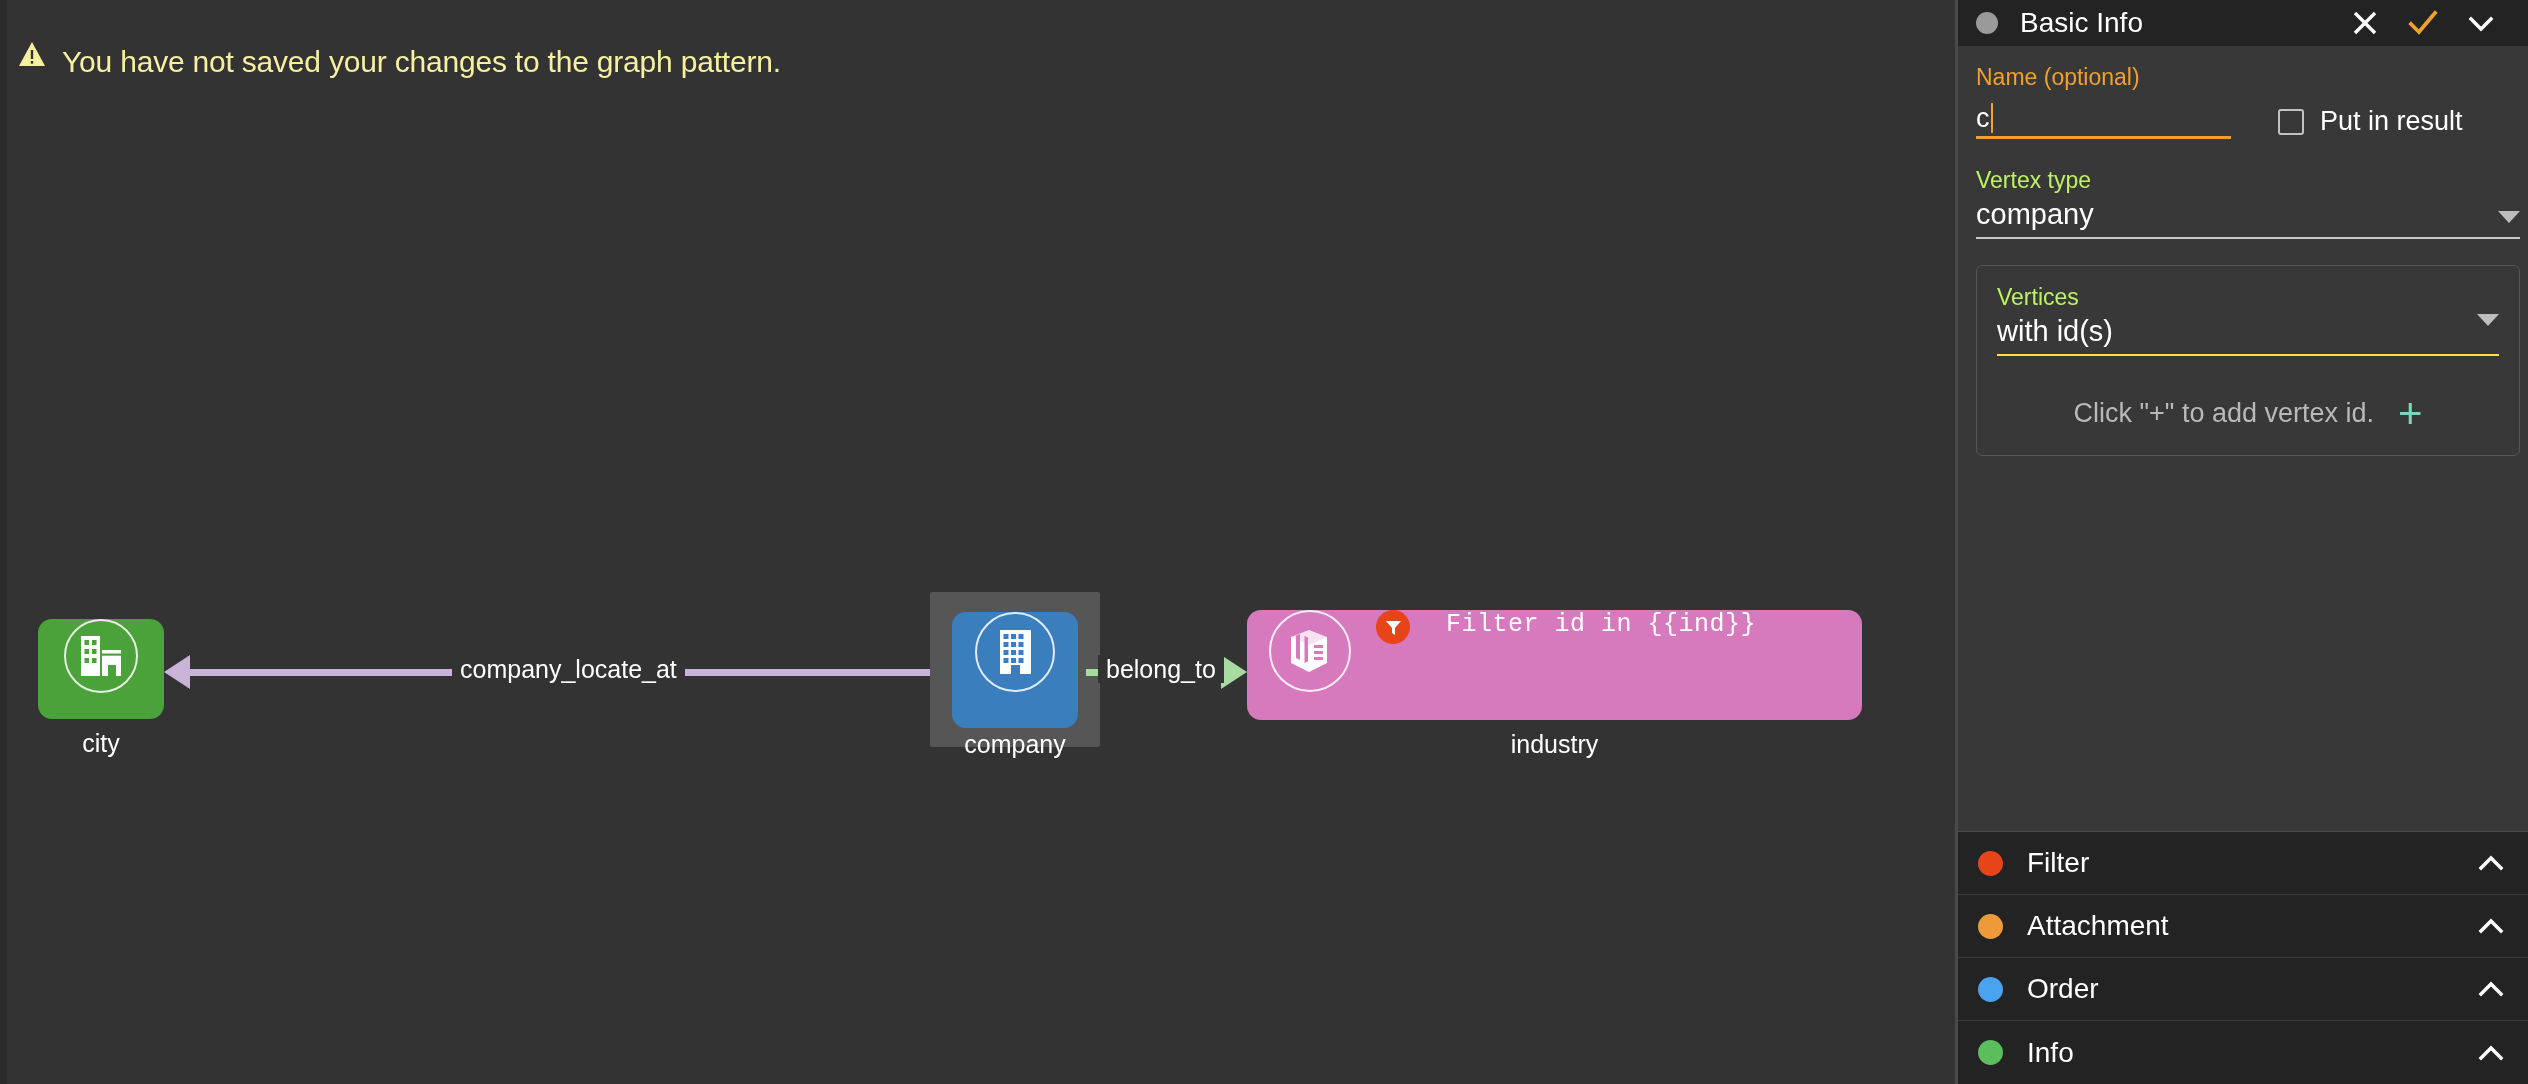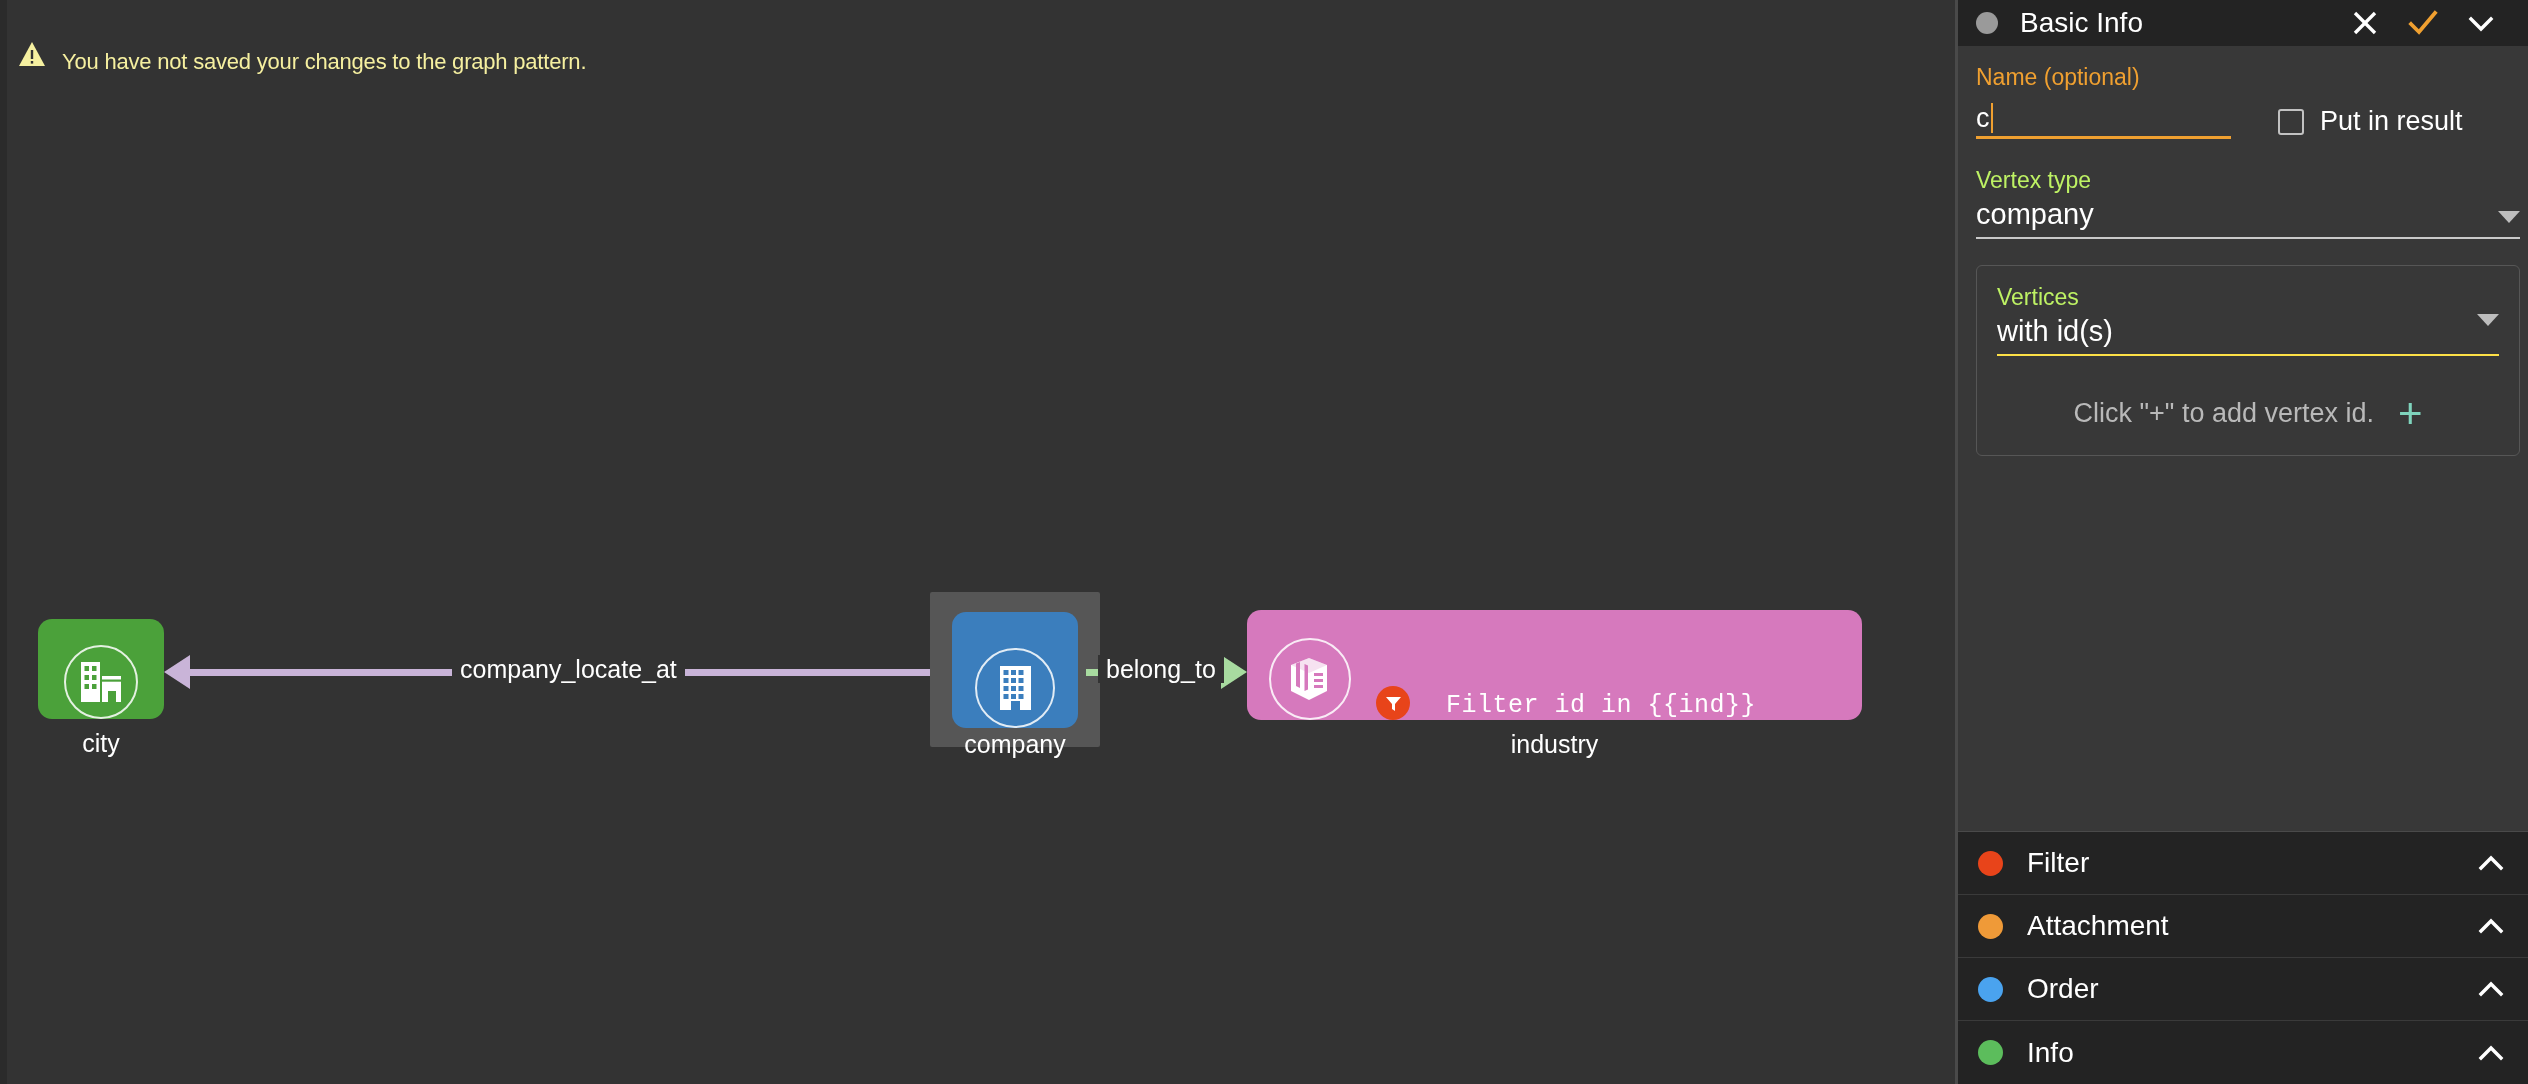--- a/index.html
+++ b/index.html
@@ -21,32 +21,32 @@
     overflow:hidden;
   }
   .canvas-edge-left { position:absolute; left:0; top:0; width:7px; height:1084px; background:#2b2b2b; }
 
   
   .warnings { position:absolute; left:18px; top:32px; }
   .warn-row { display:flex; align-items:center; height:44px; }
   .warn-icon { width:28px; height:26px; position:relative; flex:0 0 28px; margin-right:16px; }
   .warn-icon svg { display:block; }
   .warn-text {
-    color:#f6f0a0; font-size:22px; line-height:34px;
+    color:#f6f0a0; font-size:30px; line-height:34px;
     white-space:nowrap; letter-spacing:-0.2px;margin-top:16px;
   }
 
   
   .node { position:absolute; }
   .node-selection {
     position:absolute; background:#565656; border-radius:2px;
   }
   .node-box {
     position:absolute; border-radius:14px;
-    display:flex; align-items:flex-end;
+    display:flex; align-items:flex-start;
   }
   .node-icon-circle {
     width:82px; height:82px; border-radius:50%;
     border:2.5px solid rgba(255,255,255,0.85);
     display:flex; align-items:center; justify-content:center;
     flex:0 0 82px;
   }
   .node-label {
     position:absolute; width:100%; text-align:center;
     color:#ffffff; font-size:25px; line-height:28px; white-space:nowrap;

